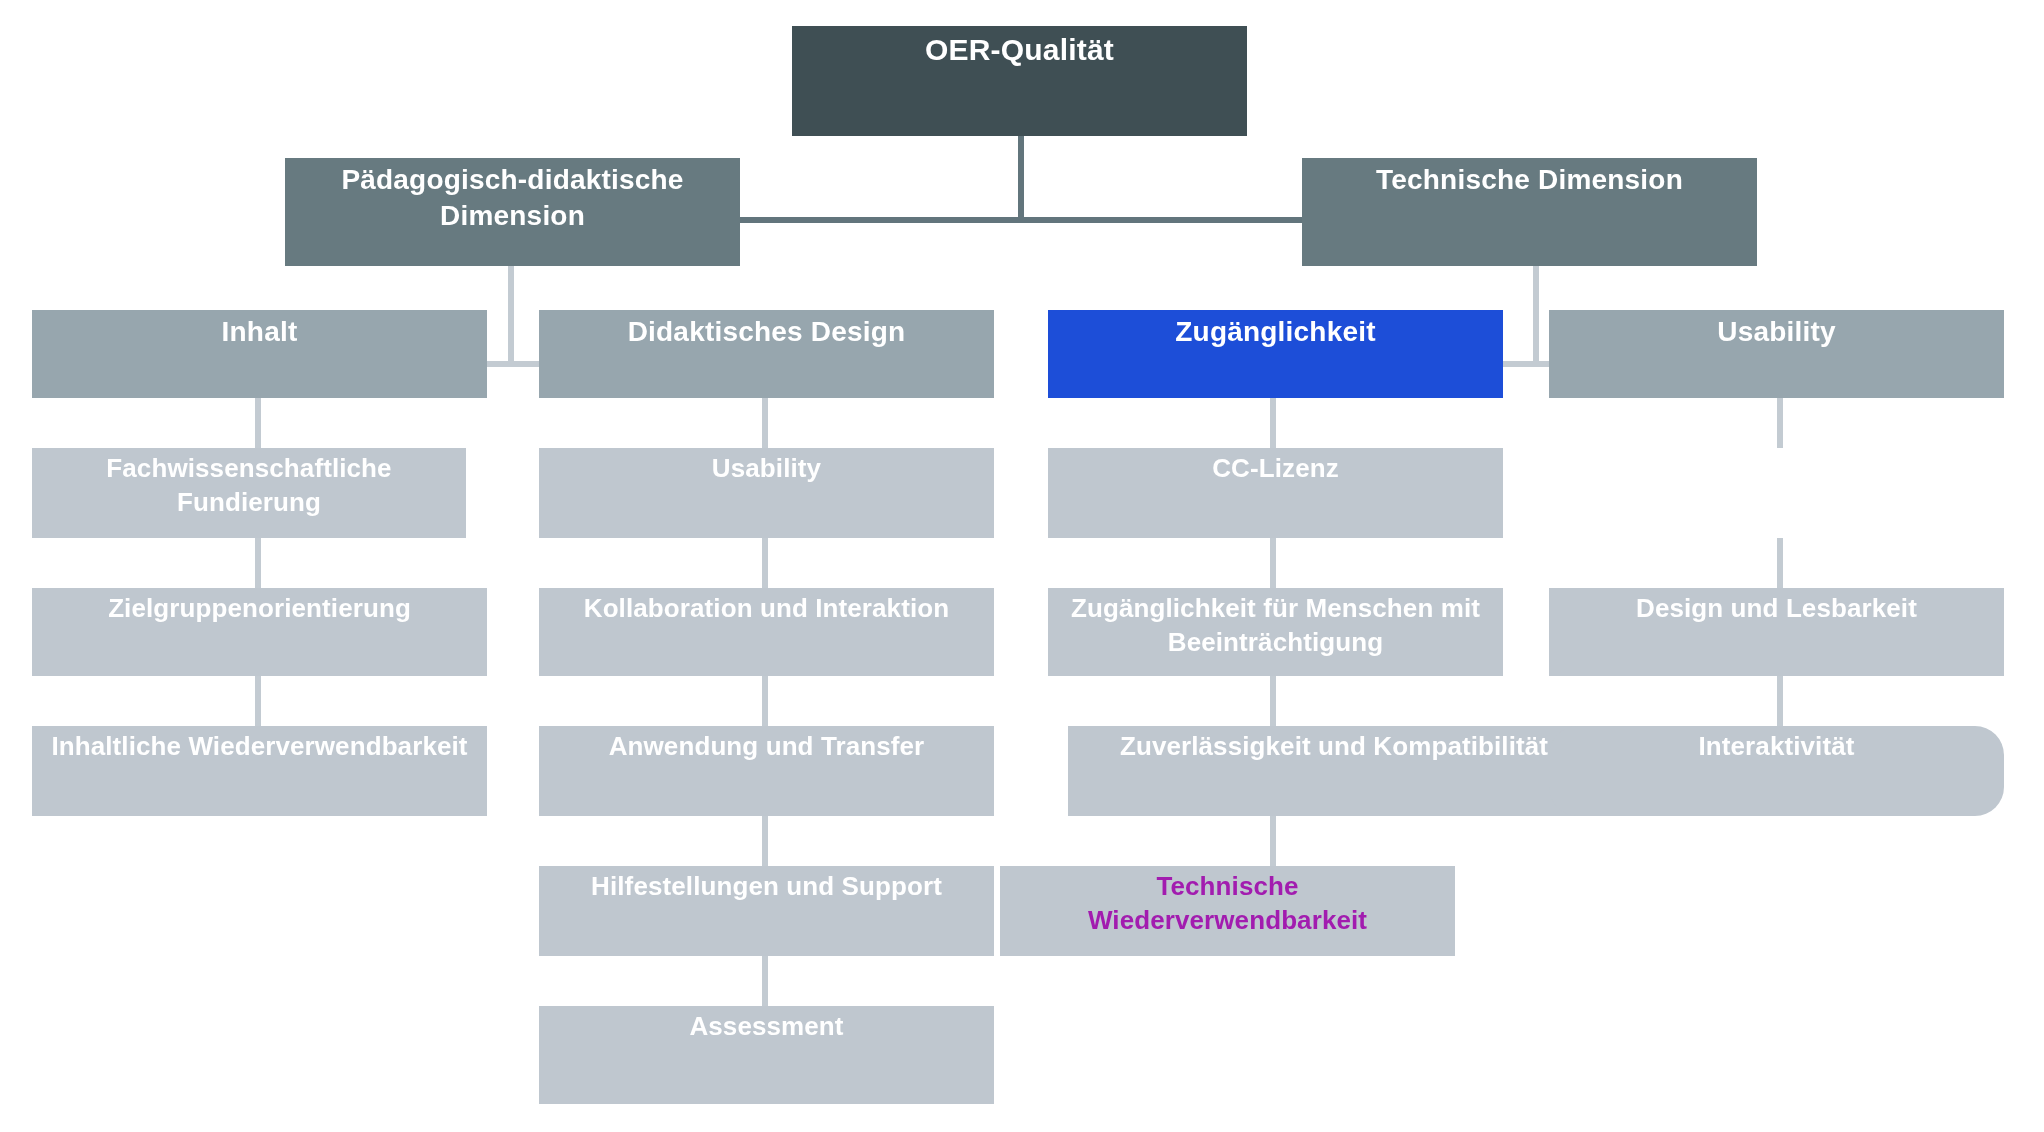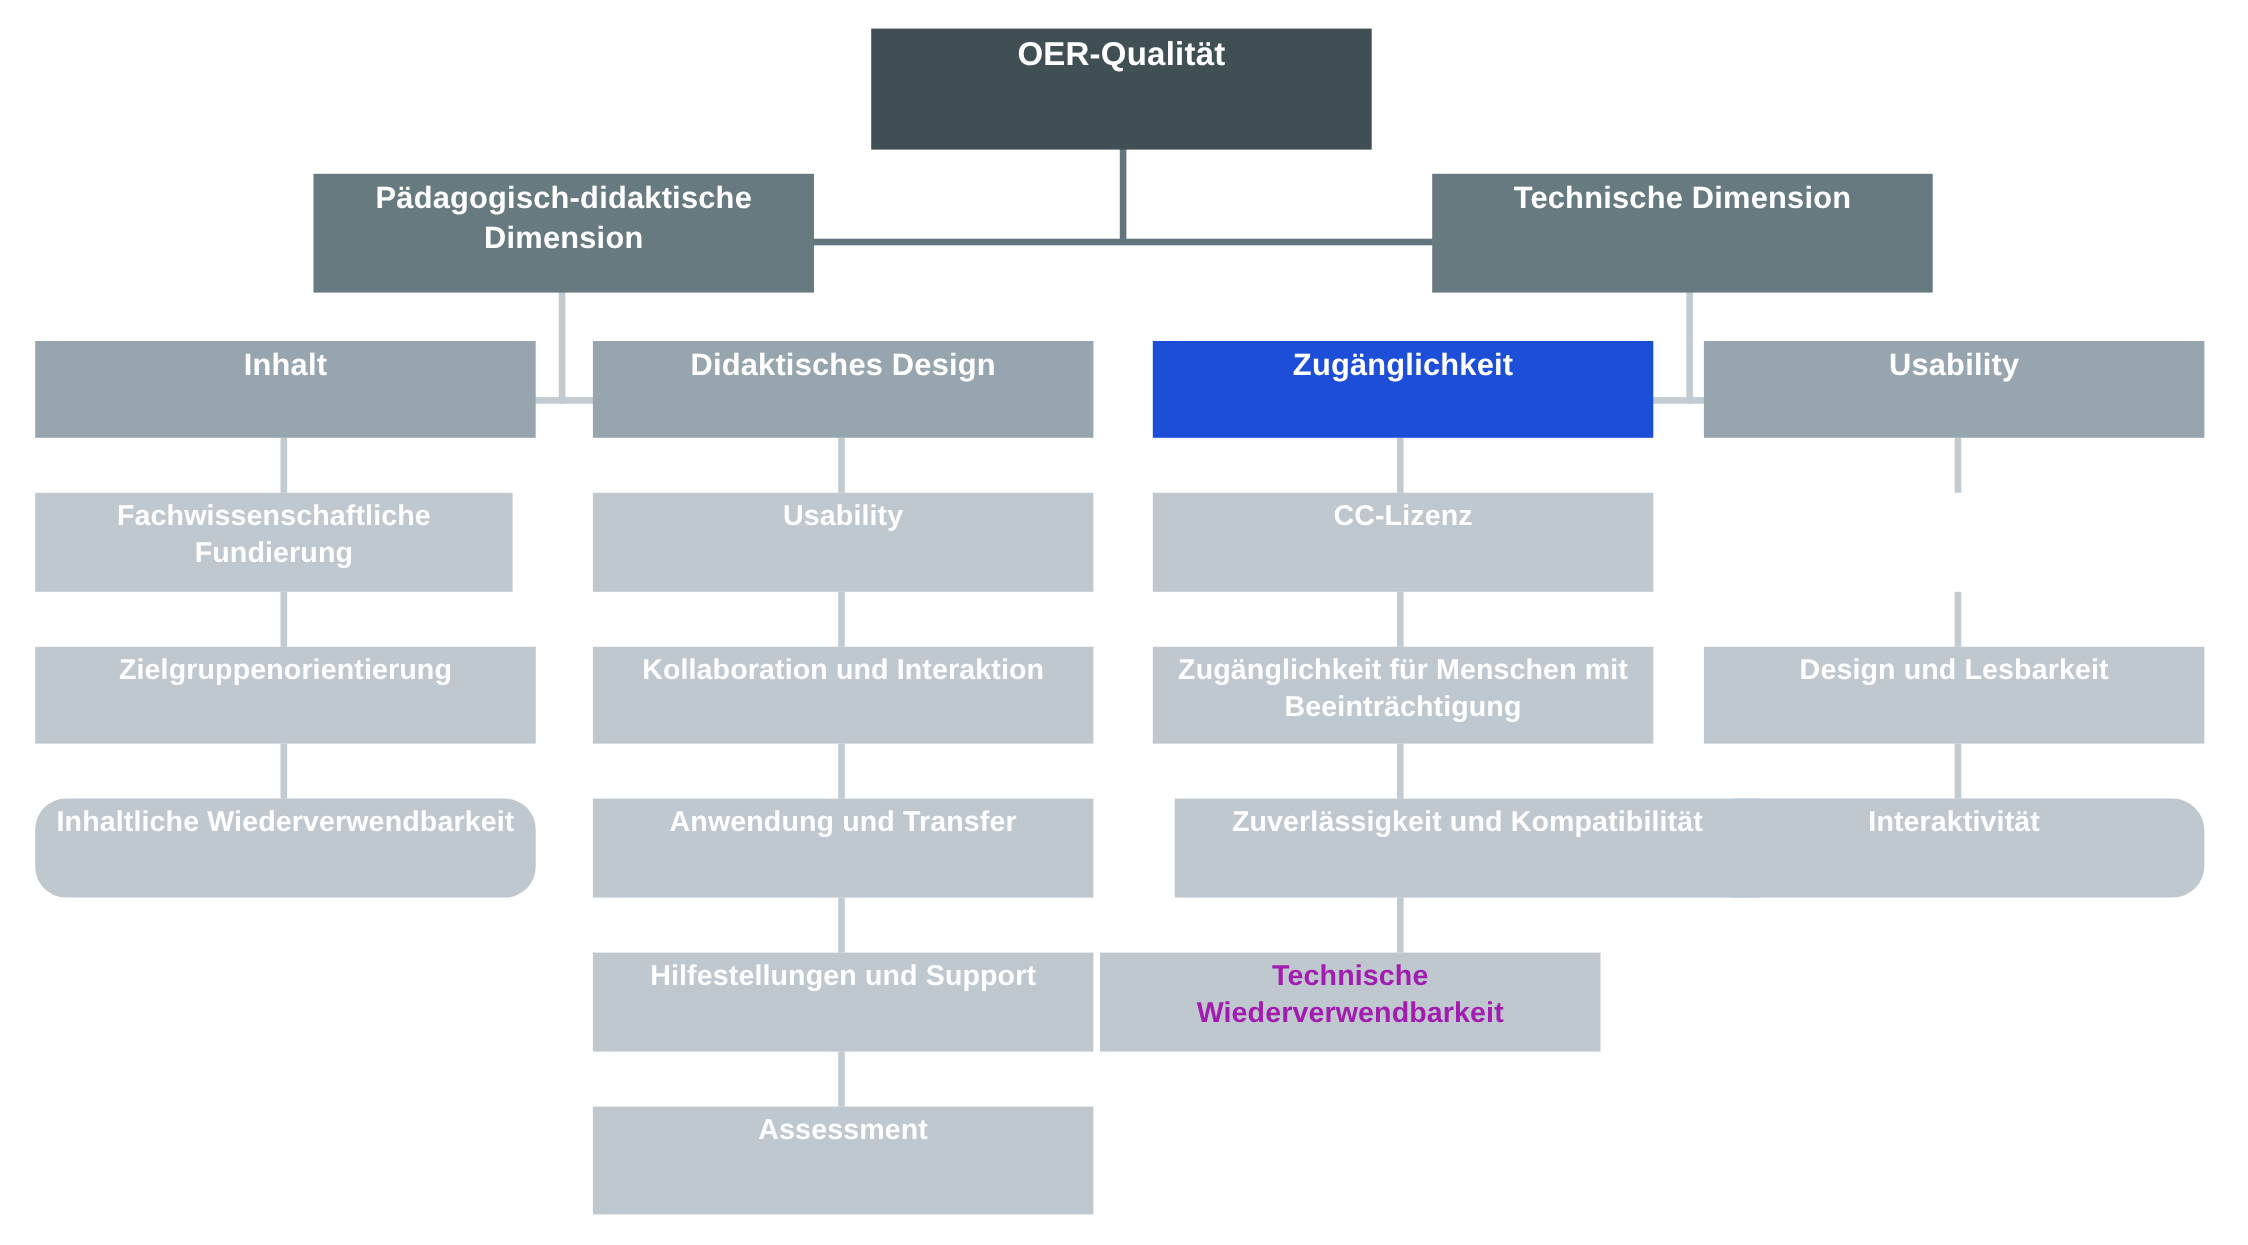--- a/index.html
+++ b/index.html
@@ -124,21 +124,21 @@
   <div class="node lvl-cat" style="left: 1549px; top: 310px; width: 455px; height: 88px; background: rgb(151, 166, 174); color: rgb(255, 255, 255);">
     <span>Usability</span>
   </div>
 
   <div class="node lvl-leaf" style="left: 32px; top: 448px; width: 434px; height: 90px; background: rgb(191, 199, 207); color: rgb(255, 255, 255);">
     <span>Fachwissenschaftliche Fundierung</span>
   </div>
   <div class="node lvl-leaf" style="left: 32px; top: 588px; width: 455px; height: 88px; background: rgb(191, 199, 207); color: rgb(255, 255, 255);">
     <span>Zielgruppenorientierung</span>
   </div>
-  <div class="node lvl-leaf" style="left: 32px; top: 726px; width: 455px; height: 90px; background: rgb(191, 199, 207); color: rgb(255, 255, 255); border-radius: 28px;">
+  <div class="node lvl-leaf" style="left: 32px; top: 726px; width: 455px; height: 90px; background: rgb(191, 199, 207); color: rgb(255, 255, 255);">
     <span>Inhaltliche Wiederverwendbarkeit</span>
   </div>
 
   <div class="node lvl-leaf" style="left: 539px; top: 448px; width: 455px; height: 90px; background: rgb(191, 199, 207); color: rgb(255, 255, 255);">
     <span>Usability</span>
   </div>
   <div class="node lvl-leaf" style="left: 539px; top: 588px; width: 455px; height: 88px; background: rgb(191, 199, 207); color: rgb(255, 255, 255);">
     <span>Kollaboration und Interaktion</span>
   </div>
   <div class="node lvl-leaf" style="left: 539px; top: 726px; width: 455px; height: 90px; background: rgb(191, 199, 207); color: rgb(255, 255, 255);">

